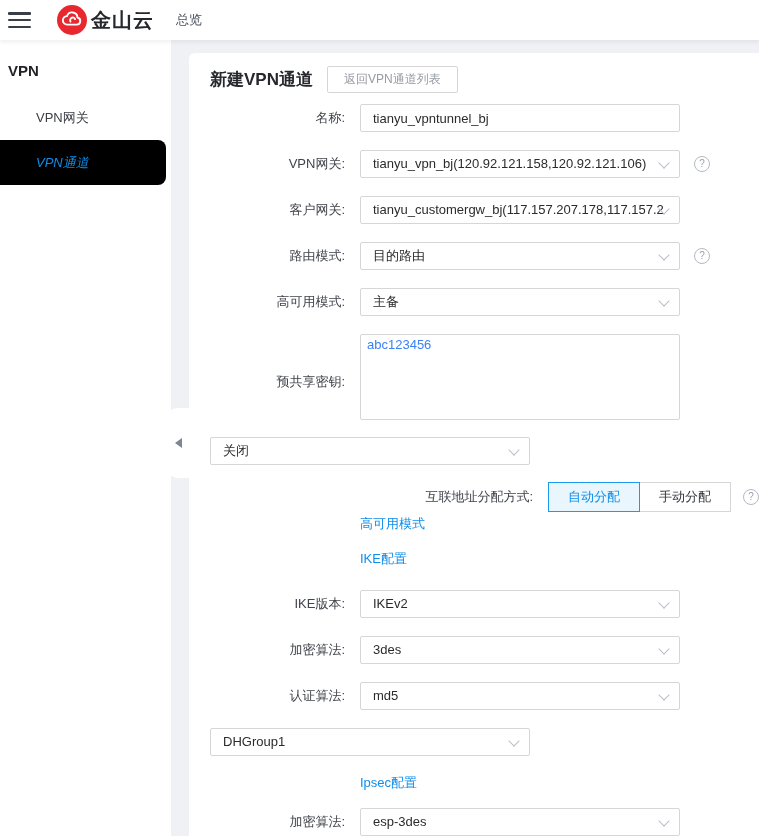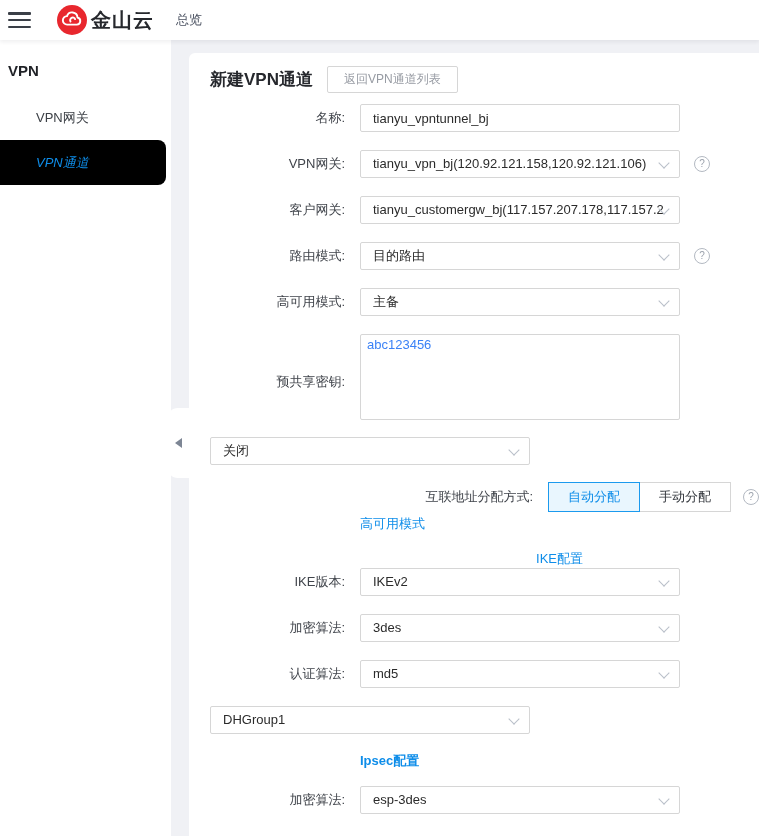--- a/index.html
+++ b/index.html
@@ -203,21 +203,21 @@
       <button class="seg selected">自动分配</button>
       <button class="seg">手动分配</button>
     </div>
     <span class="help" style="margin-left:12px;">?</span>
   </div>
 
   <div class="link-row">
     <span class="link">高可用模式</span>
   </div>
 
-  <div class="link-row" style="margin-bottom:0;text-align:center;">
+  <div class="link-row" style="margin-bottom:22px;">
     <span class="link">IKE配置</span>
   </div>
 
   <div class="row">
     <div class="f-label">IKE版本:</div>
     <div class="ctl">
       <div class="fake-select">IKEv2</div>
       <span class="chev"></span>
     </div>
   </div>
@@ -238,21 +238,21 @@
     </div>
   </div>
 
   <div class="row" style="margin-bottom:17px;">
     <div class="ctl">
       <div class="fake-select">DHGroup1</div>
       <span class="chev"></span>
     </div>
   </div>
 
-  <div class="link-row" style="margin-bottom:16px;font-weight:bold;">
+  <div class="link-row" style="margin-bottom:16px;">
     <span class="link">Ipsec配置</span>
   </div>
 
   <div class="row">
     <div class="f-label">加密算法:</div>
     <div class="ctl">
       <div class="fake-select">esp-3des</div>
       <span class="chev"></span>
     </div>
   </div>

